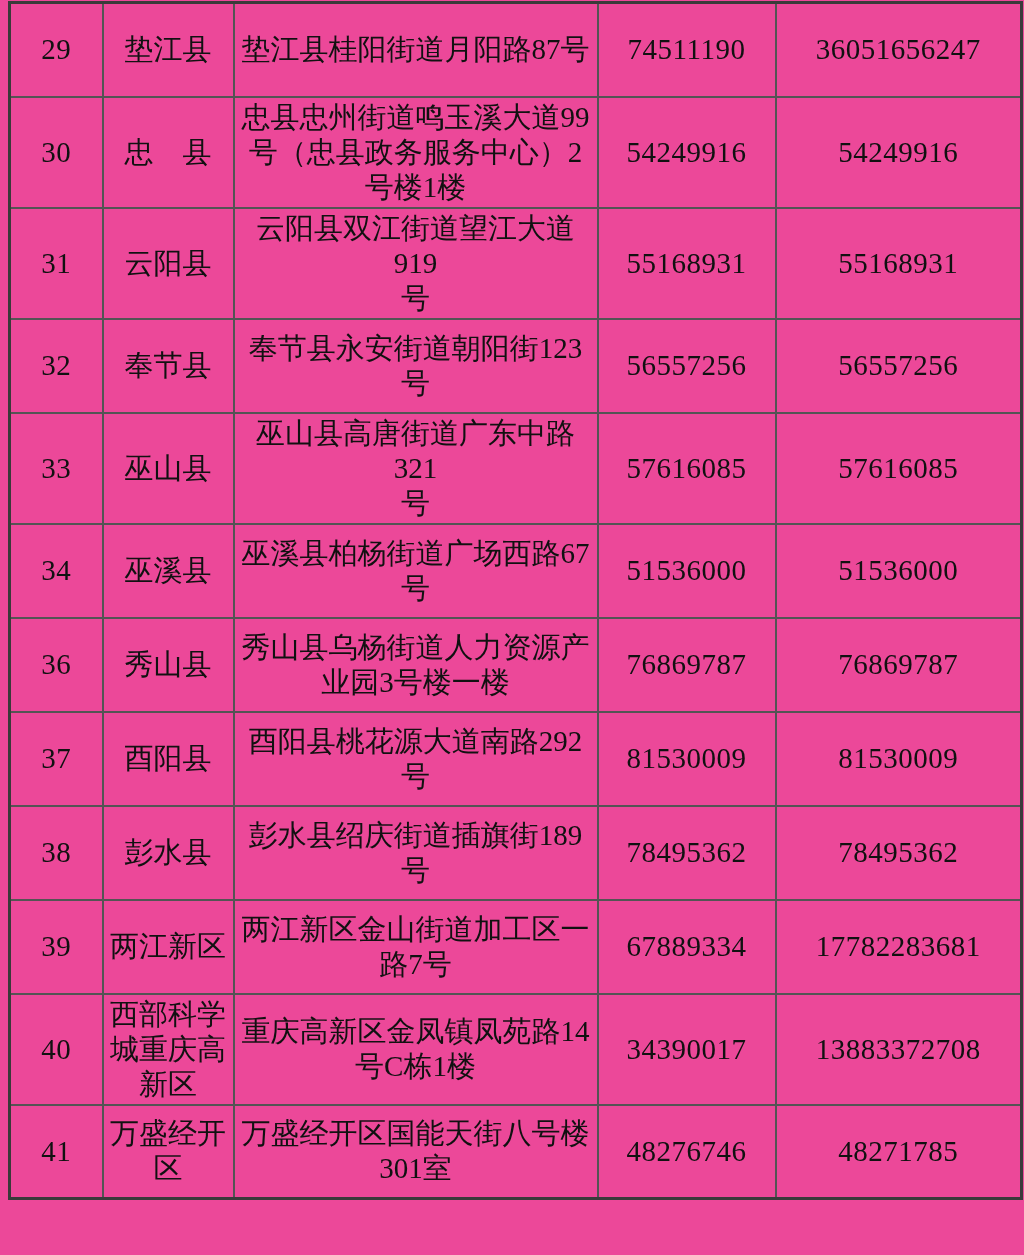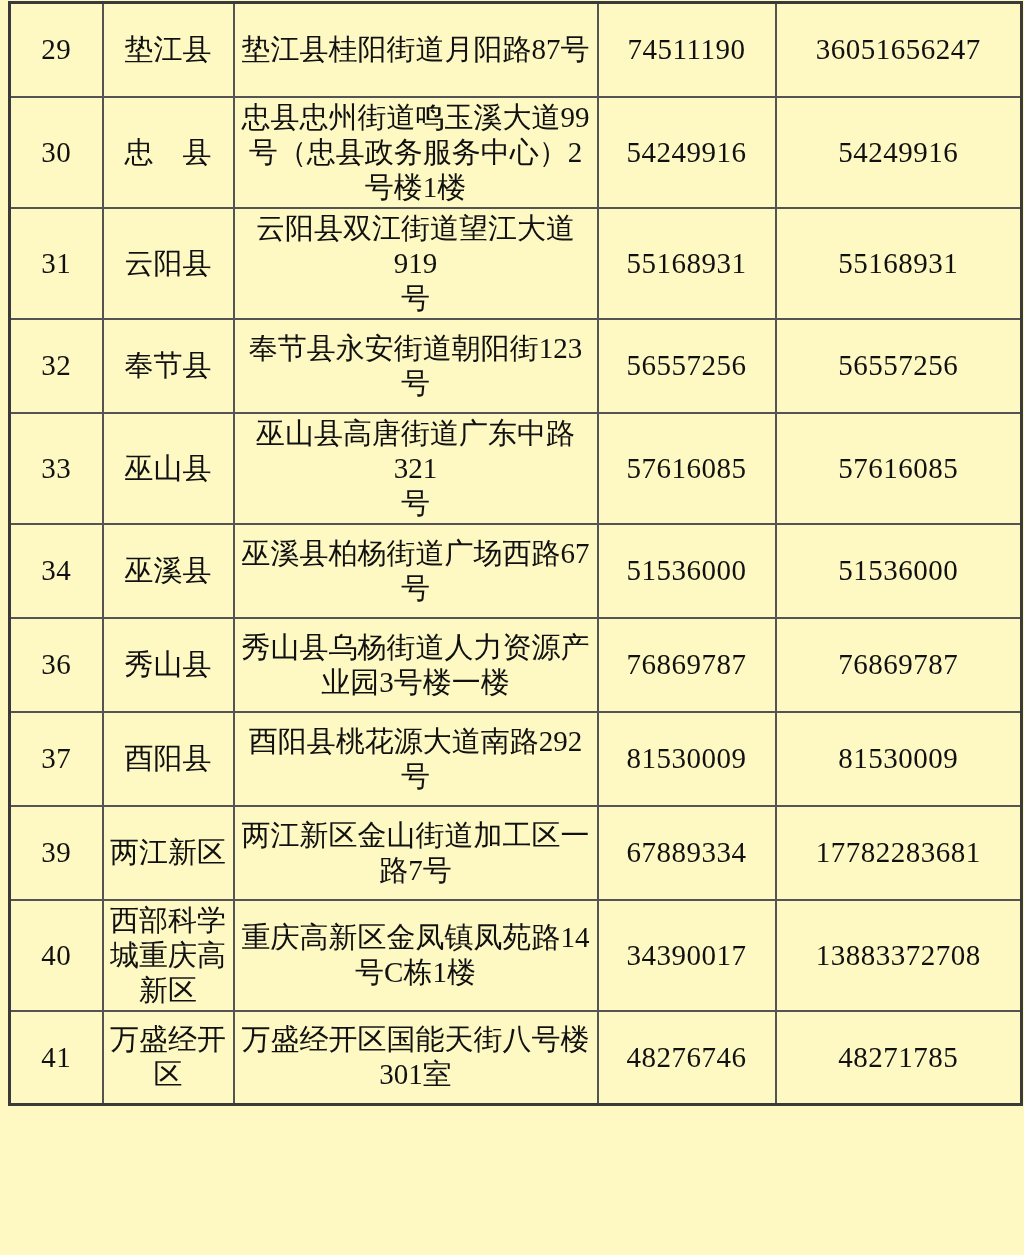--- a/index.html
+++ b/index.html
@@ -7,21 +7,21 @@
     padding: 0;
     background: #ffffff;
     width: 1024px;
     height: 1255px;
     overflow: hidden;
   }
   .page {
     position: relative;
     width: 1024px;
     height: 1255px;
-    background: #fef9c3;
+    background: #ec4899;
     font-family: "Liberation Serif", "DejaVu Serif", serif;
     color: #111111;
   }
   table.contact-table {
     position: absolute;
     left: 8px;
     top: 1px;
     width: 1012px;
     border-collapse: collapse;
     table-layout: fixed;
@@ -115,20 +115,27 @@
     <td class="col-phone2">76869787</td>
   </tr>
         <tr>
     <td class="col-index">37</td>
     <td class="col-district">酉阳县</td>
     <td class="col-address">酉阳县桃花源大道南路292号</td>
     <td class="col-phone1">81530009</td>
     <td class="col-phone2">81530009</td>
   </tr>
         <tr>
+    <td class="col-index">38</td>
+    <td class="col-district">彭水县</td>
+    <td class="col-address">彭水县绍庆街道插旗街189号</td>
+    <td class="col-phone1">78495362</td>
+    <td class="col-phone2">78495362</td>
+  </tr>
+        <tr>
     <td class="col-index">39</td>
     <td class="col-district">两江新区</td>
     <td class="col-address">两江新区金山街道加工区一
 路7号</td>
     <td class="col-phone1">67889334</td>
     <td class="col-phone2">17782283681</td>
   </tr>
         <tr>
     <td class="col-index">40</td>
     <td class="col-district">西部科学

